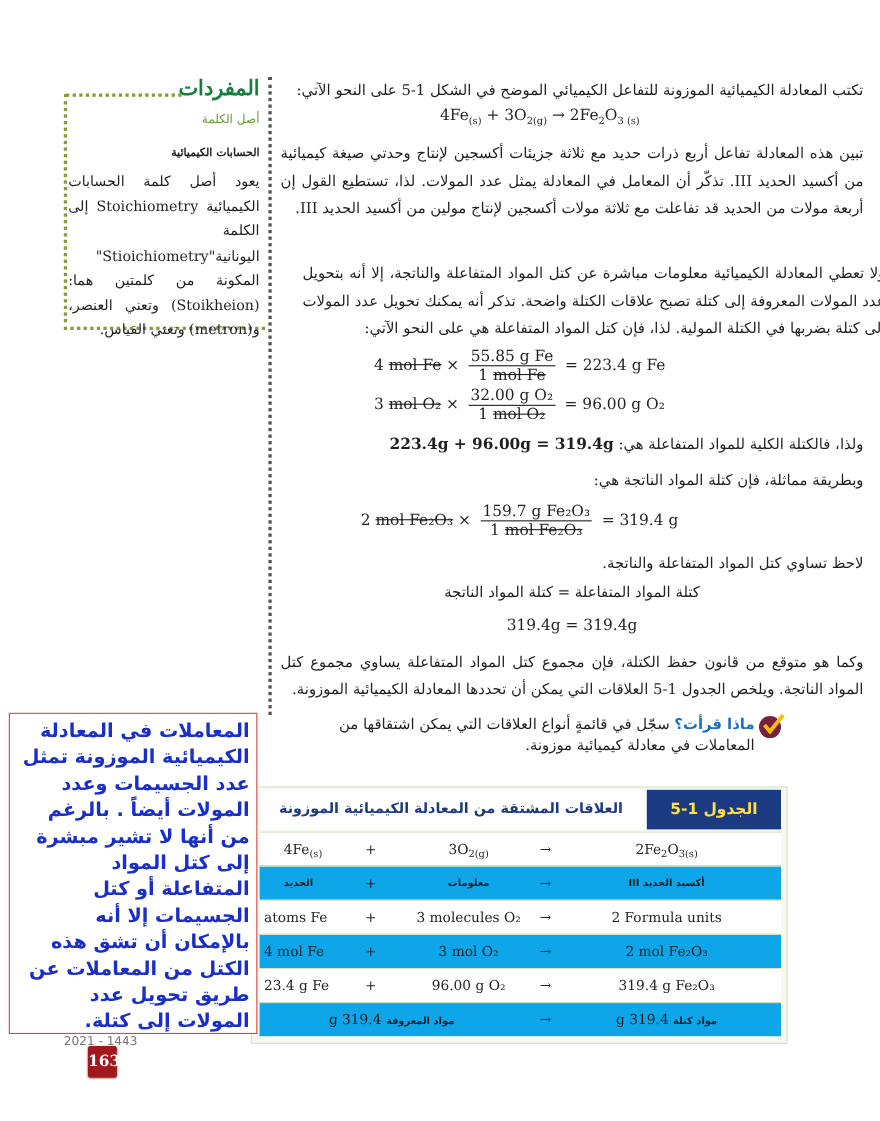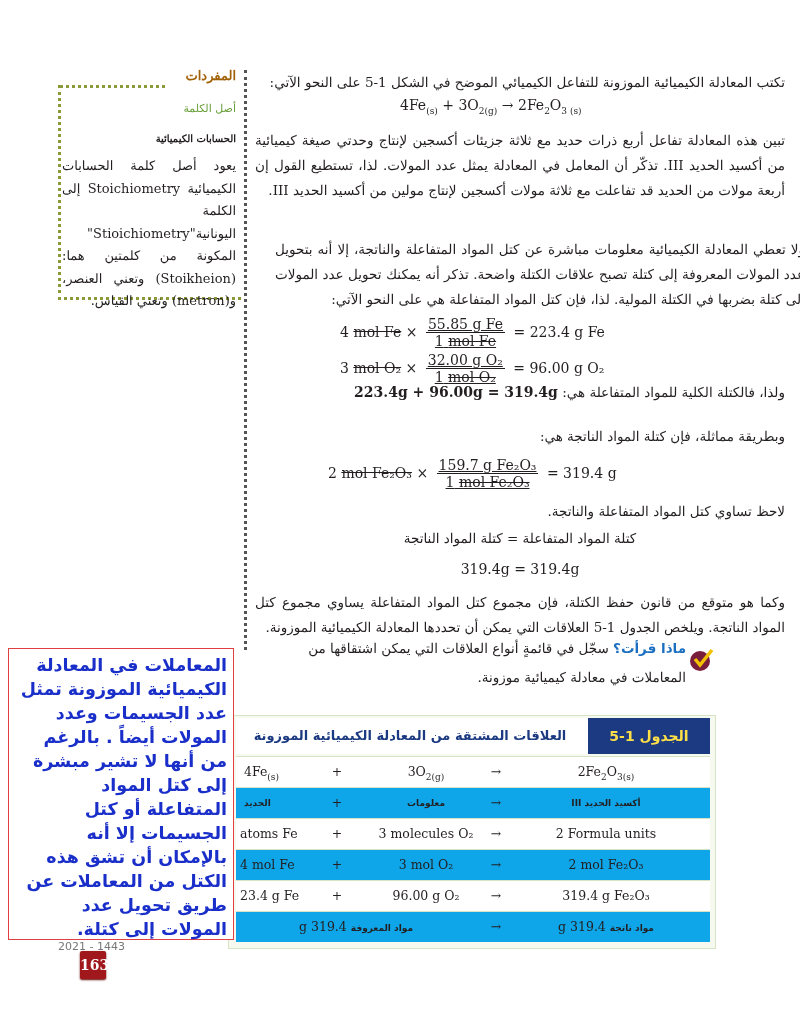--- a/index.html
+++ b/index.html
@@ -5,56 +5,56 @@
   html, body { margin:0; padding:0; }
   body { width:800px; height:1019px; background:#ffffff; position:relative; overflow:hidden;
          font-family:"DejaVu Serif", serif; color:#231f20; }
   .abs { position:absolute; }
   .rtl { direction:rtl; text-align:right; }
 
   
   #vocab-box { left:58px; top:85px; width:180px; height:212px;
     border-left:3px dotted #8a9a3a; border-bottom:3px dotted #8a9a3a; }
   #vocab-topline { left:60px; top:85px; width:105px; border-top:3px dotted #8a9a3a; }
-  #vocab-title { left:150px; top:68px; width:86px; font-size:13px; font-weight:bold; color:#a16207; }
+  #vocab-title { left:150px; top:68px; width:86px; font-size:19px; font-weight:bold; color:#15803d; }
   #vocab-sub { left:130px; top:102px; width:106px; font-size:11px; color:#6aa03a; }
   #vocab-term { left:110px; top:133px; width:126px; font-size:10px; font-weight:bold; color:#231f20; }
   #vocab-body { left:62px; top:155px; width:174px; font-size:13px; line-height:22.5px; color:#231f20; text-align:justify; text-align-last:right; }
 
   
   #divider { left:244px; top:70px; height:580px; border-left:3px dotted #555; }
 
   
   .para { font-size:13.5px; line-height:25px; text-align:justify; text-align-last:right; width:530px; left:255px; }
   .center { text-align:center; }
   .eq { font-family:"DejaVu Serif", serif; font-size:14px; }
   sub { font-size:9px; }
 
-  .frac { display:inline-block; vertical-align:middle; text-align:center; margin:0 4px;text-decoration:underline; }
+  .frac { display:inline-block; vertical-align:middle; text-align:center; margin:0 4px; }
   .frac .num { display:block; border-bottom:1px solid #231f20; padding:0 2px; }
   .frac .den { display:block; padding:0 2px; }
   .strike { text-decoration:line-through; }
 
   
   #callout { left:8px; top:648px; width:226px; height:292px; border:1px solid #e04040; background:#ffffff;
     font-family:"DejaVu Sans", sans-serif; font-weight:bold; font-size:17.5px; line-height:24px; color:#1a2fc9;
     padding:4px 6px; box-sizing:border-box; z-index:5;text-align:right; }
 
   
   #table-wrap { left:228px; top:715px; width:486px; height:232px; background:#f6f9ef; border:1px solid #d6e3c5; }
   #table-title-bar { left:236px; top:718px; width:474px; height:36px; background:#ffffff; }
   #table-num { left:588px; top:718px; width:122px; height:36px; background:#1c3a82; color:#fde047;
      font-size:14px; font-weight:bold; font-family:"DejaVu Sans", sans-serif; line-height:36px; text-align:center; }
   #table-caption { left:240px; top:718px; width:340px; height:36px; color:#1c3a82; font-size:13px; font-weight:bold;
      font-family:"DejaVu Sans", sans-serif; line-height:36px; text-align:center; }
   .trow { position:absolute; left:236px; width:474px; height:30px; border-top:1px solid #d6e3c5; font-size:12.5px; line-height:30px; }
   .trow.shade { background:#0ea5e9; }
   .trow.white { background:#ffffff; }
   .cell { position:absolute; top:0; text-align:center; }
-  .c1 { left:8px; width:80px; text-align:left; }
+  .c1 { left:22px; width:80px; text-align:left; }
   .c2 { left:88px; width:26px; }
   .c3 { left:120px; width:140px; }
   .c4 { left:245px; width:30px; }
   .c5 { left:280px; width:180px; }
   .arlab { font-family:"DejaVu Sans", sans-serif; font-size:9px; font-weight:bold; }
 
   
   #year { left:58px; top:940px; font-size:11px; color:#777; font-family:"DejaVu Sans", sans-serif; }
   #page-num { left:80px; top:951px; width:26px; height:28px; background:#a0181c; color:#fff; font-weight:bold; font-size:14px;
     text-align:center; line-height:28px; border-radius:2px; box-shadow:0 1px 2px #600; }
@@ -100,21 +100,21 @@
   <span>3</span>
   <span class="strike">mol O₂</span>
   <span>×</span>
   <span class="frac">
     <span class="num">32.00 g O₂</span>
     <span class="den"><span>1</span> <span class="strike">mol O₂</span></span>
   </span>
   <span>= 96.00 g O₂</span>
 </div>
 
-<div class="abs rtl" style="left:255px; top:384px; width:530px; font-size:13.5px;">
+<div class="abs rtl" style="left:255px; top:395px; width:530px; font-size:13.5px;">
   <span>ولذا، فالكتلة الكلية للمواد المتفاعلة هي:</span>
   <span class="eq" style="font-weight:bold;">223.4g + 96.00g = 319.4g</span>
 </div>
 <div class="abs rtl" style="left:255px; top:428px; width:530px; font-size:13.5px;">وبطريقة مماثلة، فإن كتلة المواد الناتجة هي:</div>
 
 <div class="abs eq" style="left:328px; top:457px;">
   <span>2</span>
   <span class="strike">mol Fe₂O₃</span>
   <span>×</span>
   <span class="frac">
@@ -127,21 +127,21 @@
 <div class="abs rtl" style="left:255px; top:503px; width:530px; font-size:13.5px;">لاحظ تساوي كتل المواد المتفاعلة والناتجة.</div>
 <div class="abs center" style="left:255px; top:530px; width:530px; font-size:13.5px; direction:rtl;">كتلة المواد المتفاعلة = كتلة المواد الناتجة</div>
 <div class="abs center eq" style="left:255px; top:561px; width:530px;">319.4g = 319.4g</div>
 <div class="abs rtl para" style="top:590px;">وكما هو متوقع من قانون حفظ الكتلة، فإن مجموع كتل المواد المتفاعلة يساوي مجموع كتل المواد الناتجة. ويلخص الجدول 1-5 العلاقات التي يمكن أن تحددها المعادلة الكيميائية الموزونة.</div>
 
 <div id="check-icon" class="abs">
   <svg width="22" height="22" viewBox="0 0 22 22">
       <path d="M3 11 L8 17 L20 2" stroke="#f2c200" stroke-width="3.5" fill="none"></path>
     </svg>
 </div>
-<div class="abs rtl" style="left:250px; top:634px; width:436px; font-size:13.5px; line-height:29px;">
+<div class="abs rtl" style="left:250px; top:650px; width:436px; font-size:13.5px; line-height:19px;">
   <span style="color:#1a6fc0; font-weight:bold; font-family:'DejaVu Sans', sans-serif;">ماذا قرأت؟</span>
   <span>سجّل في قائمةٍ أنواع العلاقات التي يمكن اشتقاقها من المعاملات في معادلة كيميائية موزونة.</span>
 </div>
 
 <div id="table-wrap" class="abs"></div>
 <div id="table-title-bar" class="abs"></div>
 <div id="table-num" class="abs" style="direction:rtl;">الجدول 1-5</div>
 <div id="table-caption" class="abs" style="direction:rtl;">العلاقات المشتقة من المعادلة الكيميائية الموزونة</div>
 
 <div class="trow white" style="top:756px;">
@@ -179,21 +179,21 @@
   <span class="cell c4">→</span>
   <span class="cell c5">319.4 g Fe₂O₃</span>
 </div>
 <div class="trow shade" style="top:911px;">
   <span class="cell" style="left:20px; width:200px; direction:rtl;">
     <span class="arlab">مواد المعروفة</span>
     <span>319.4 g</span>
   </span>
   <span class="cell c4">→</span>
   <span class="cell c5" style="direction:rtl;">
-    <span class="arlab">مواد ناتجة</span>
+    <span class="arlab">مواد كتلة</span>
     <span>319.4 g</span>
   </span>
 </div>
 
 <div id="callout" class="abs rtl">المعاملات في المعادلة الكيميائية الموزونة تمثل عدد الجسيمات وعدد المولات أيضاً . بالرغم من أنها لا تشير مبشرة إلى كتل المواد المتفاعلة أو كتل الجسيمات إلا أنه بالإمكان أن تشق هذه الكتل من المعاملات عن طريق تحويل عدد المولات إلى كتلة.</div>
 
 <div id="year" class="abs">2021 - 1443</div>
 <div id="page-num" class="abs">163</div>
 
 </body></html>

